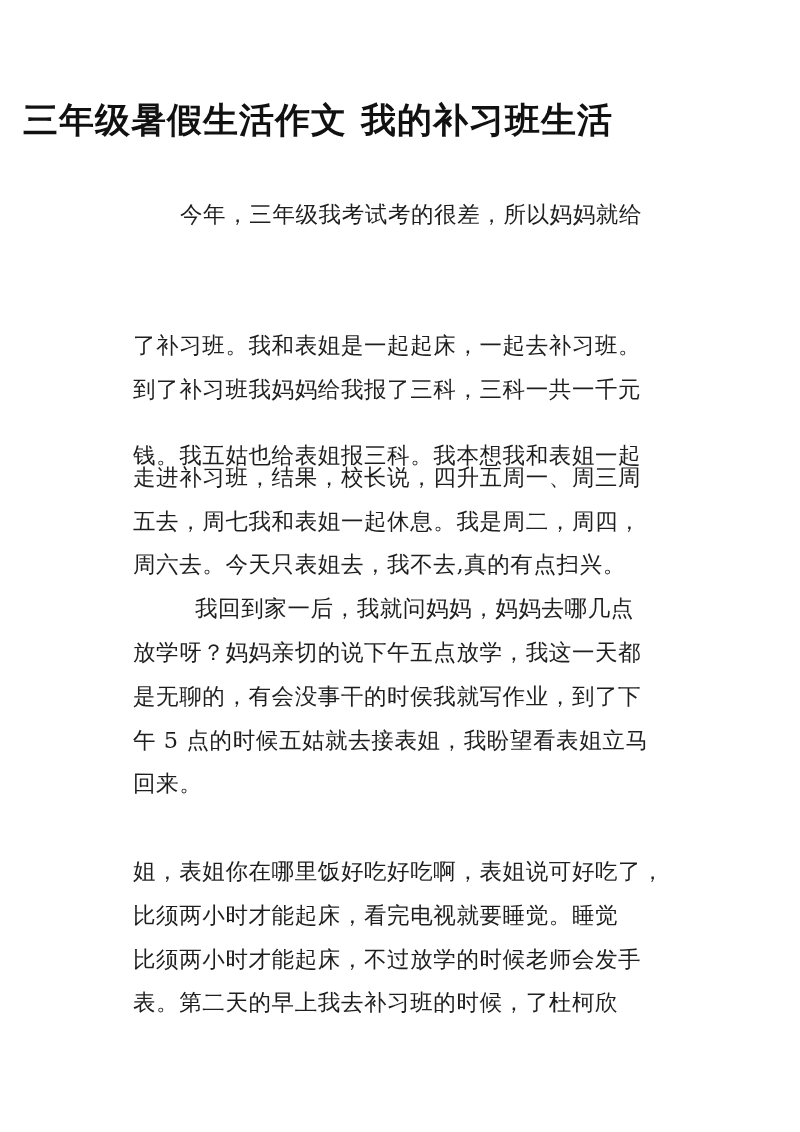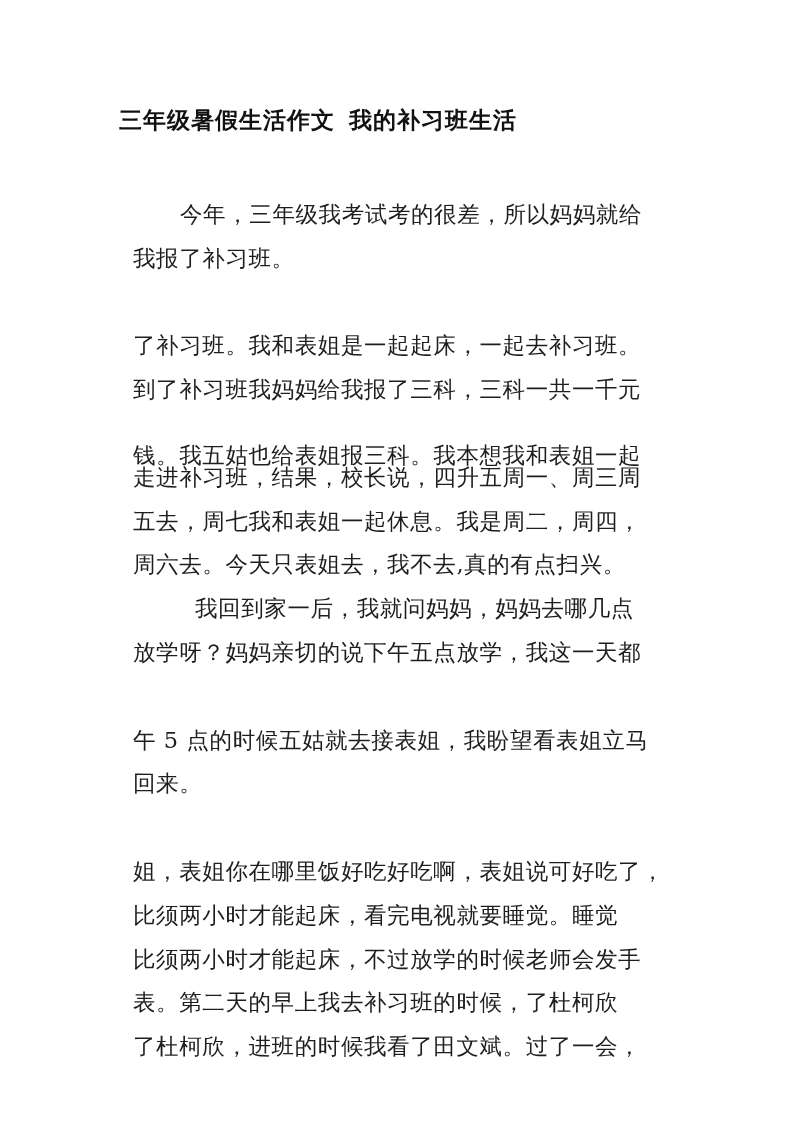--- a/index.html
+++ b/index.html
@@ -22,21 +22,21 @@
       background: #ffffff;
     }
     .title {
       position: absolute;
       left: 0;
       top: 98px;
       width: 636px;
       text-align: center;
       font-family: "DejaVu Sans", "Liberation Sans", sans-serif;
       font-weight: bold;
-      font-size: 23px;
+      font-size: 35px;
       line-height: 44px;
       color: #111111;
       letter-spacing: 1px;
       white-space: nowrap;
     }
     .title .gap { display: inline-block; width: 14px; }
     .body {
       position: absolute;
       left: 0;
       top: 0;
@@ -60,30 +60,29 @@
 </head>
 <body>
 
 <div class="page">
   <div class="title">
     <span>三年级暑假生活作文</span><span class="gap"></span><span>我的补习班生活</span>
   </div>
 
   <div class="body">
     <div class="line indent-a" style="top:199px">今年，三年级我考试考的很差，所以妈妈就给</div>
-    <div class="line" style="top:243px">我报了补习班。</div>
     <div class="line" style="top:330px">了补习班。我和表姐是一起起床，一起去补习班。</div>
     <div class="line" style="top:374px">到了补习班我妈妈给我报了三科，三科一共一千元</div>
     <div class="line" style="top:440px">钱。我五姑也给表姐报三科。我本想我和表姐一起</div>
     <div class="line" style="top:462px">走进补习班，结果，校长说，四升五周一、周三周</div>
     <div class="line" style="top:506px">五去，周七我和表姐一起休息。我是周二，周四，</div>
     <div class="line" style="top:549px">周六去。今天只表姐去，我不去,真的有点扫兴。</div>
     <div class="line indent-b" style="top:593px">我回到家一后，我就问妈妈，妈妈去哪几点</div>
     <div class="line" style="top:637px">放学呀？妈妈亲切的说下午五点放学，我这一天都</div>
+    <div class="line" style="top:681px">是无聊的，有会没事干的时侯我就写作业，到了下</div>
     <div class="line" style="top:725px">午 5 点的时候五姑就去接表姐，我盼望看表姐立马</div>
     <div class="line" style="top:768px">回来。</div>
     <div class="line" style="top:856px">姐，表姐你在哪里饭好吃好吃啊，表姐说可好吃了，</div>
     <div class="line" style="top:900px">比须两小时才能起床，看完电视就要睡觉。睡觉</div>
     <div class="line" style="top:944px">比须两小时才能起床，不过放学的时候老师会发手</div>
     <div class="line" style="top:987px">表。第二天的早上我去补习班的时候，了杜柯欣</div>
-    <div class="line" style="top:1031px">了杜柯欣，进班的时候我看了田文斌。过了一会，</div>
   </div>
 </div>
 
 </body></html>

